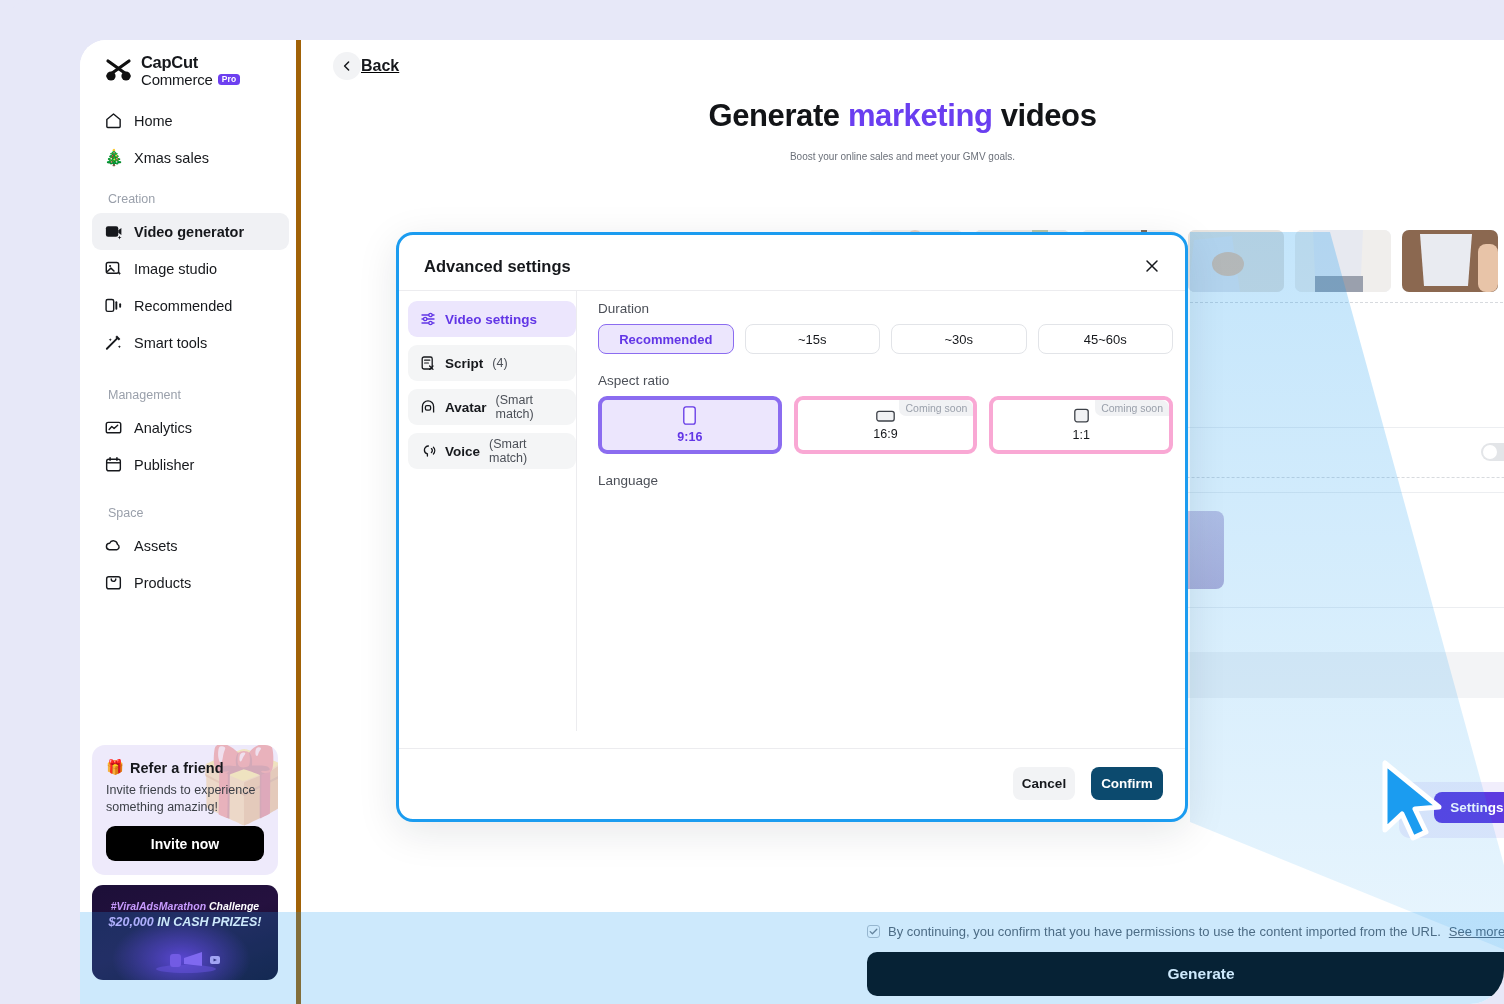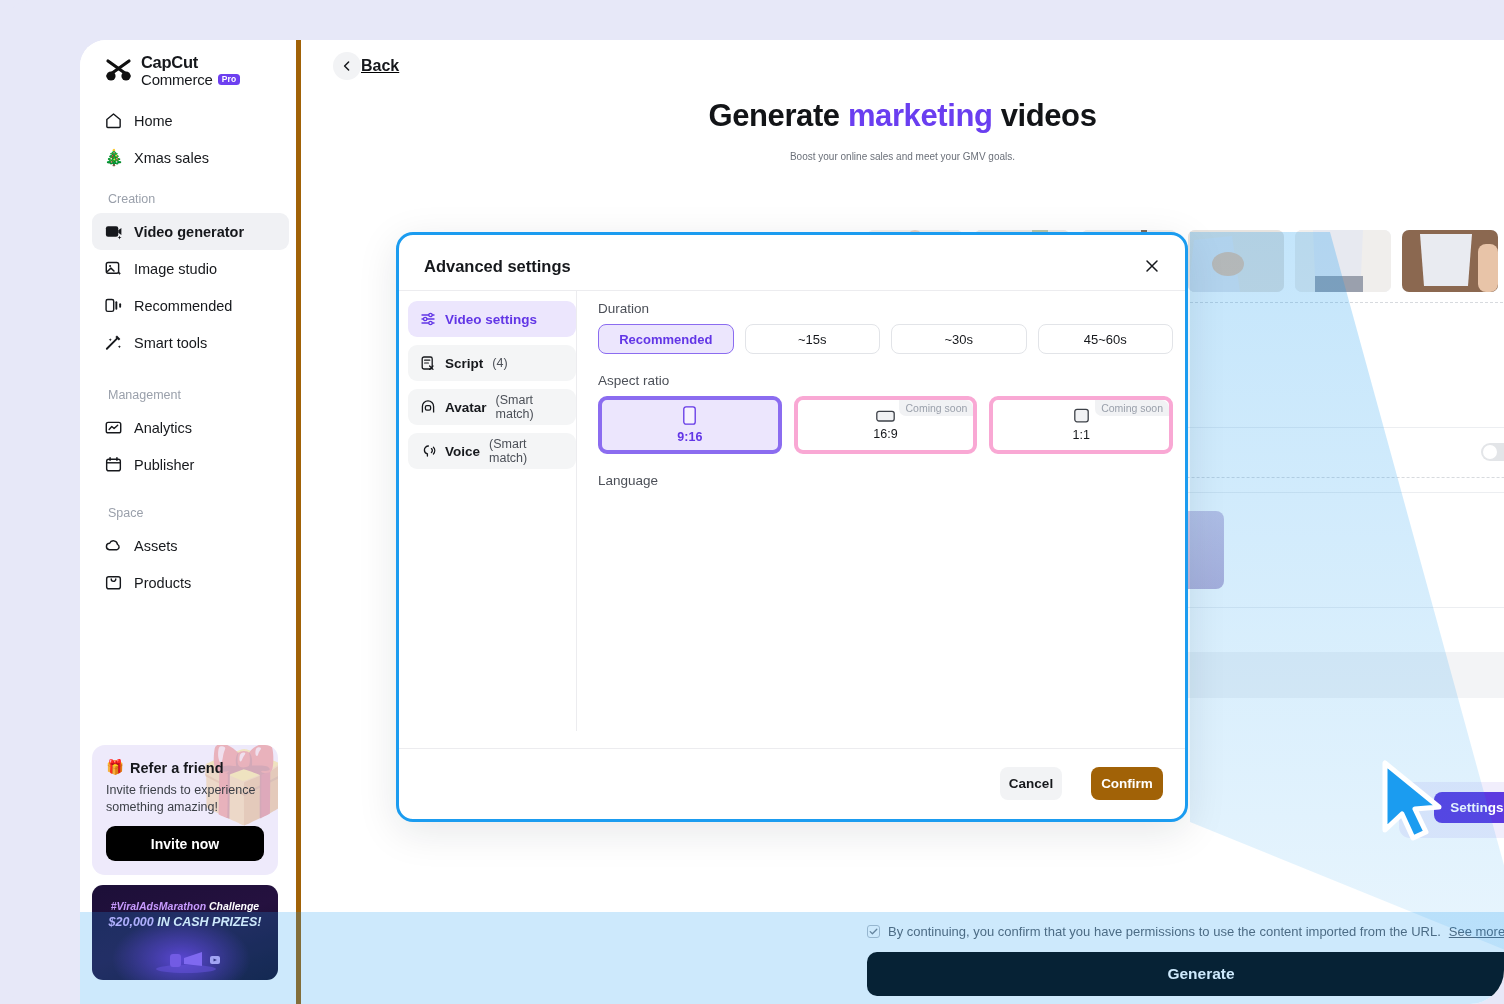--- a/index.html
+++ b/index.html
@@ -356,30 +356,30 @@
     padding: 0 14px; font-size: 13.5px; color: #16181c;
     display: flex; align-items: center; justify-content: space-between;
     cursor: pointer; font-family: inherit;
   }
   .modal-foot-hr {
     position: absolute; left: 0; right: 0; bottom: 70px;
     height: 1px; background: #ececef;
   }
   #modal-actions {
     position: absolute; right: 22px; bottom: 19px;
-    display: flex; gap: 29px;
+    display: flex; gap: 16px;
   }
   .btn-cancel {
     width: 62px; height: 33px; border: none; border-radius: 8px;
     background: #f2f3f5; color: #16181c;
     font-size: 13.5px; font-weight: 600; cursor: pointer; font-family: inherit;
   }
   .btn-confirm {
     width: 72px; height: 33px; border: none; border-radius: 8px;
-    background: #a16207; color: #fff;
+    background: #0c4a6e; color: #fff;
     font-size: 13.5px; font-weight: 600; cursor: pointer; font-family: inherit;
   }
 
   
   #cursor {
     position: absolute; left: 1379px; top: 760px;
     width: 72px; height: 86px; z-index: 90; pointer-events: none;
   }
 </style>
 </head>

